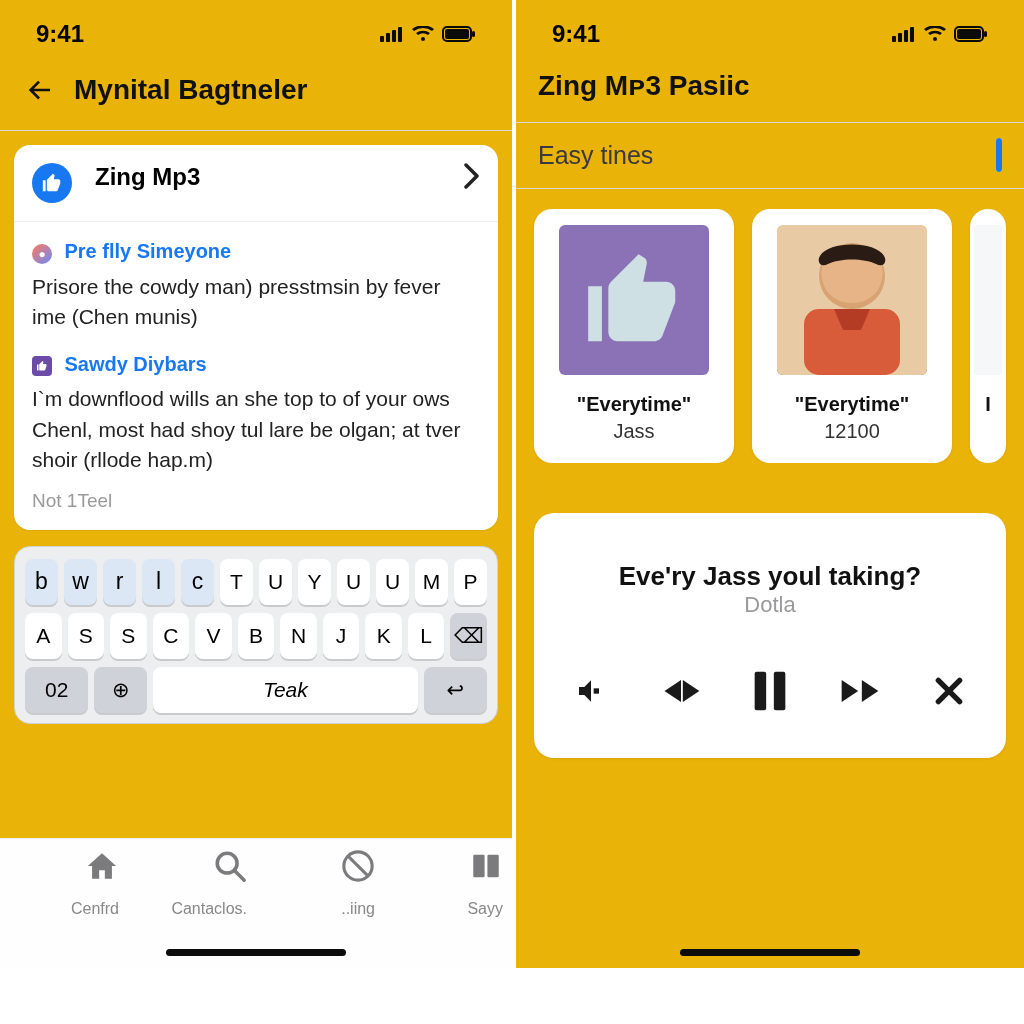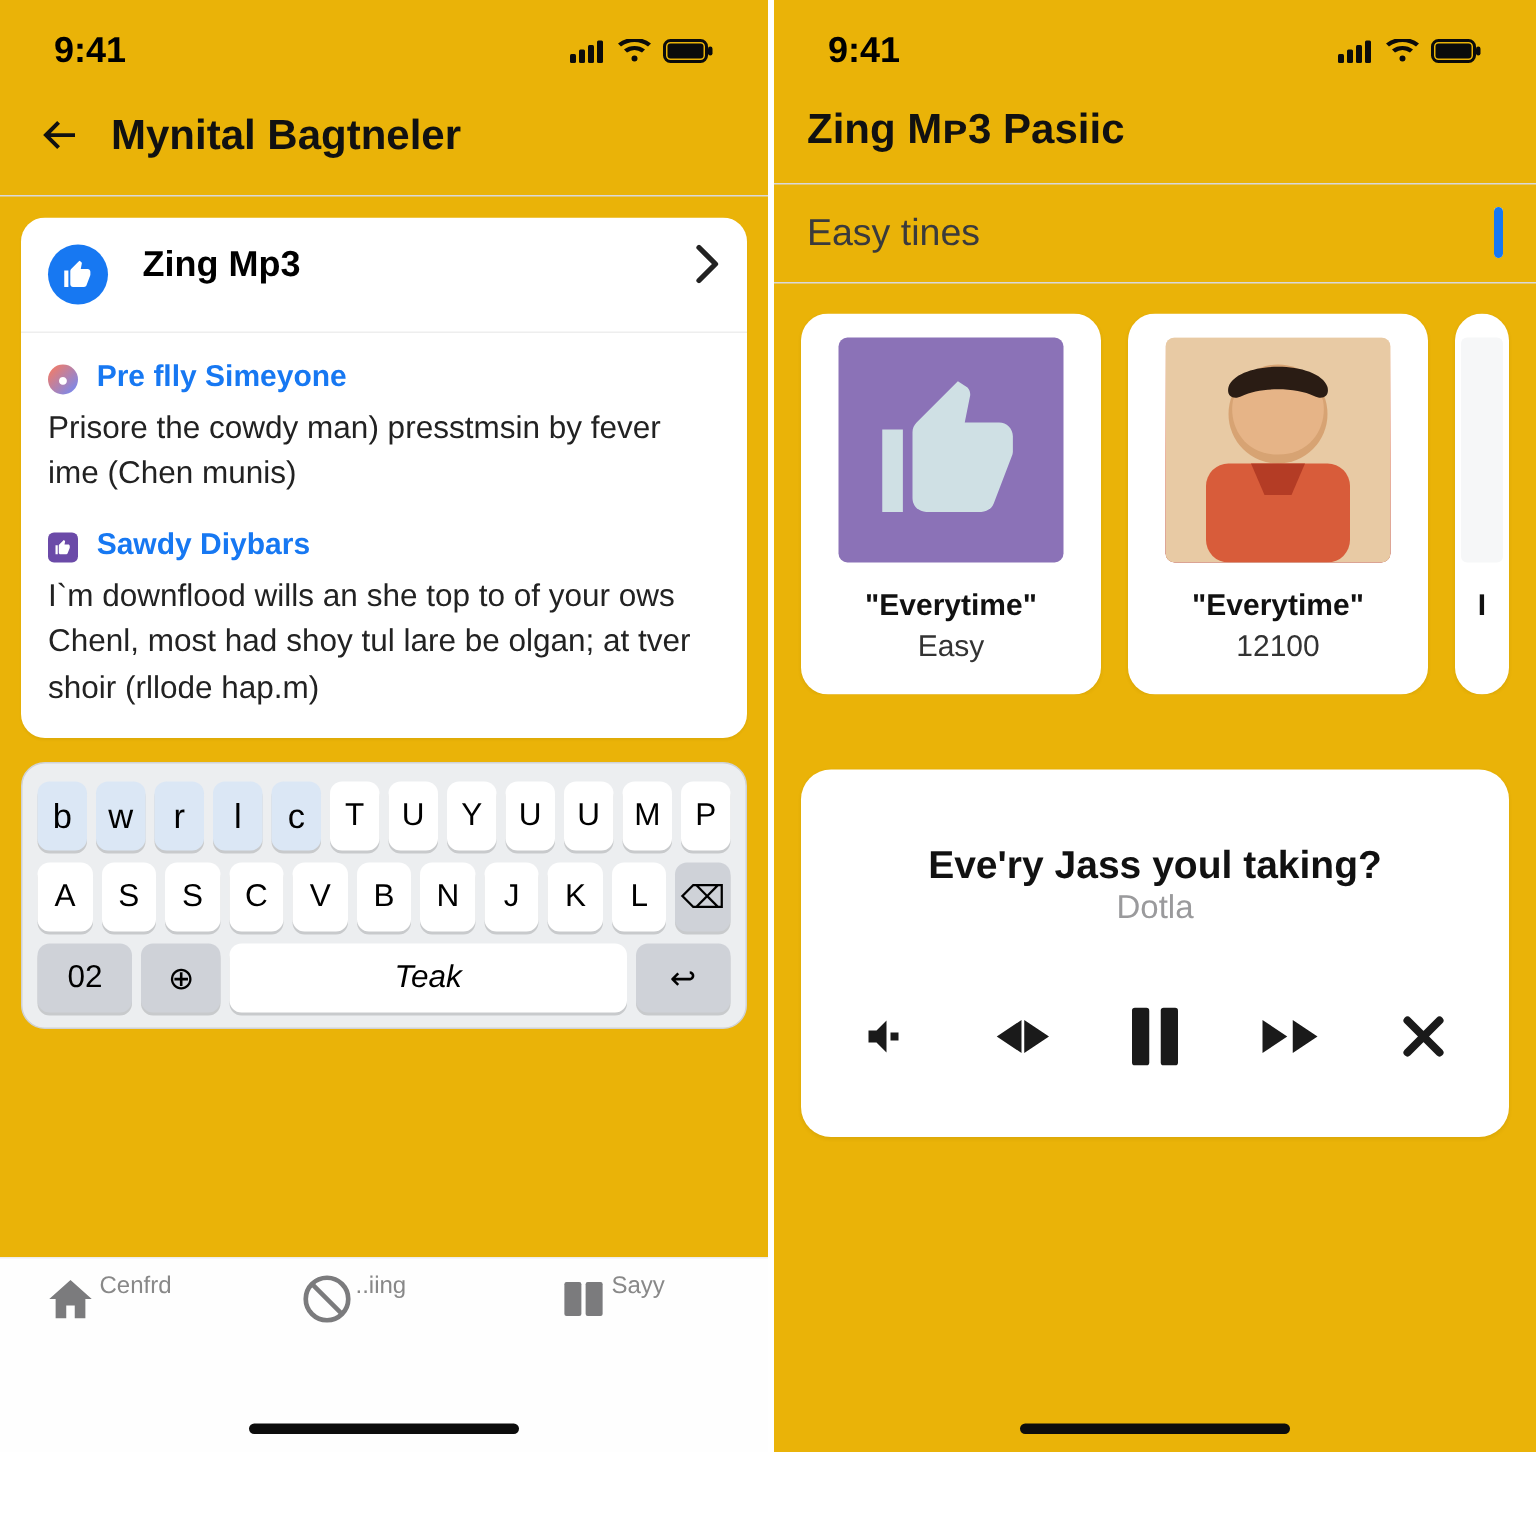--- a/index.html
+++ b/index.html
@@ -40,21 +40,21 @@
   
   .kbd { margin-top:16px; background:#eceef0; border-radius:16px; padding:12px 10px 10px; border:1px solid #d0d2d6; }
   .krow { display:flex; gap:6px; margin-bottom:8px; }
   .key { flex:1; height:46px; background:#fff; border-radius:8px; box-shadow:0 2px 0 rgba(0,0,0,.15); display:flex; align-items:center; justify-content:center; font-size:21px; font-weight:500; }
   .key.gray { background:#cfd2d8; }
   .key.space { flex:5; font-style:italic;text-align:center; }
   .key.autoc { background:#dbe7f5; font-size:23px; font-weight:400; }
 
   
   .tabbar { height:130px; background:#fefefe; border-top:1px solid #eee; display:flex; justify-content:space-around; padding:10px 0 6px; position:relative; }
-  .tab { display:flex; align-items:flex-start; gap:2px; color:#888; font-size:16px; width:110px; }
+  .tab { display:flex; flex-direction:column; align-items:flex-end; gap:17px; color:#888; font-size:16px; width:110px; }
   .homeind { position:absolute; bottom:12px; left:50%; transform:translateX(-50%); width:180px; height:7px; border-radius:4px; background:#0c0c0c; }
 
   
   .subhead { display:flex; align-items:center; justify-content:space-between; padding: 4px 22px 18px; font-size:25px; color:#3a3a3c; }
   .eraser { width:34px; height:20px; border:3px solid #1778f2; transform:rotate(-30deg); border-radius:3px; background:#fff; }
 
   .carousel { display:flex; gap:18px; padding: 0 0 0 18px; overflow:hidden; }
   .tile { flex:0 0 200px; background:#fff; border-radius:18px; padding:16px 14px 20px; box-shadow:0 1px 3px rgba(0,0,0,.07); text-align:center; }
   .tile.slim { flex:0 0 36px; padding:16px 4px; }
   .thumb { width:150px; height:150px; margin:0 auto 18px; border-radius:6px; display:flex; align-items:center; justify-content:center; }
@@ -131,20 +131,21 @@
       <div class="section">
         <span class="mini-icon mini-purple">
           <svg width="12" height="12" viewBox="0 0 24 24">
               <path fill="#fff" d="M2 21h3V9H2v12zm19-11c0-1.1-.9-2-2-2h-5l.8-4c0-.4-.1-.8-.4-1.1L13 2 7 8c-.4.4-.6.9-.6 1.4V19c0 1.1.9 2 2 2h8c.8 0 1.5-.5 1.8-1.2l2.6-6.8c.1-.2.2-.5.2-.8v-2.2z"></path>
             </svg>
         </span>
         <span class="link">Sawdy Diybars</span>
         <div class="body-text">I`m downflood wills an she top to of your ows Chenl, most had shoy tul lare be olgan; at tver shoir (rllode hap.m)</div>
       </div>
 
+      <div class="muted">Not 1Teel</div>
     </div>
 
     <div class="kbd">
       <div class="krow">
         <div class="key autoc">b</div>
         <div class="key autoc">w</div>
         <div class="key autoc">r</div>
         <div class="key autoc">l</div>
         <div class="key autoc">c</div>
         <div class="key">T</div>
@@ -180,20 +181,27 @@
 
   <div class="tabbar">
     <div class="tab">
       <svg width="34" height="34" viewBox="0 0 24 24">
           <path fill="#7b7b7d" d="M12 3l10 9h-3v9h-5v-6H10v6H5v-9H2z"></path>
         </svg>
       <span>Cenfrd</span>
     </div>
     <div class="tab">
       <svg width="34" height="34" viewBox="0 0 24 24">
+          <circle cx="10" cy="10" r="7" stroke="#7b7b7d" stroke-width="2.5" fill="none"></circle>
+          <line x1="15" y1="15" x2="22" y2="22" stroke="#7b7b7d" stroke-width="2.5" stroke-linecap="round"></line>
+        </svg>
+      <span>Cantaclos.</span>
+    </div>
+    <div class="tab">
+      <svg width="34" height="34" viewBox="0 0 24 24">
           <circle cx="12" cy="12" r="10" stroke="#7b7b7d" stroke-width="2.2" fill="none"></circle>
           <line x1="5" y1="5" x2="19" y2="19" stroke="#7b7b7d" stroke-width="2.2"></line>
         </svg>
       <span>..iing</span>
     </div>
     <div class="tab">
       <svg width="34" height="34" viewBox="0 0 24 24">
           <rect x="3" y="4" width="8" height="16" rx="1" fill="#7b7b7d"></rect>
           <rect x="13" y="4" width="8" height="16" rx="1" fill="#7b7b7d"></rect>
         </svg>
@@ -236,21 +244,21 @@
   <div class="divider" style="margin:0 0 20px"></div>
 
   <div class="carousel">
     <div class="tile">
       <div class="thumb purple">
         <svg width="110" height="110" viewBox="0 0 24 24">
             <path fill="#cfe0e4" d="M2 21h3V9H2v12zm19-11c0-1.1-.9-2-2-2h-5l.8-4c0-.4-.1-.8-.4-1.1L13 2 7 8c-.4.4-.6.9-.6 1.4V19c0 1.1.9 2 2 2h8c.8 0 1.5-.5 1.8-1.2l2.6-6.8c.1-.2.2-.5.2-.8v-2.2z"></path>
           </svg>
       </div>
       <div class="tile-title">"Everytime"</div>
-      <div class="tile-sub">Easy</div>
+      <div class="tile-sub">Jass</div>
     </div>
     <div class="tile">
       <div class="thumb person">
         <svg width="150" height="150" viewBox="0 0 100 100">
           <rect width="100" height="100" fill="#e8caa4"></rect>
           <circle cx="50" cy="34" r="22" fill="#d7a373"></circle>
           <path d="M30 28c6-18 34-18 40 0 2 10-4 24-20 24S28 38 30 28z" fill="#e6b487"></path>
           <path d="M28 22c4-12 40-12 44 0 1 4-2 6-6 4-8-4-24-4-32 0-4 2-7 0-6-4z" fill="#2a1c14"></path>
           <rect x="18" y="56" width="64" height="44" rx="10" fill="#d85c3a"></rect>
           <path d="M38 56h24l-6 14h-12z" fill="#b43c25"></path>

